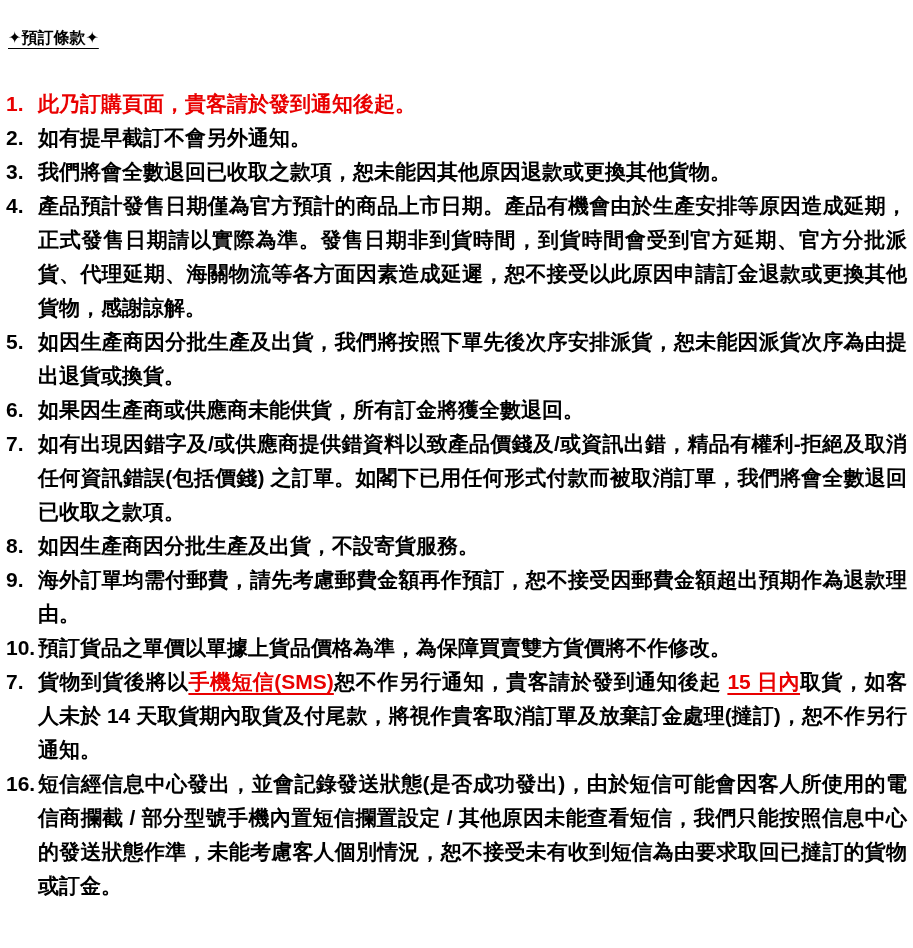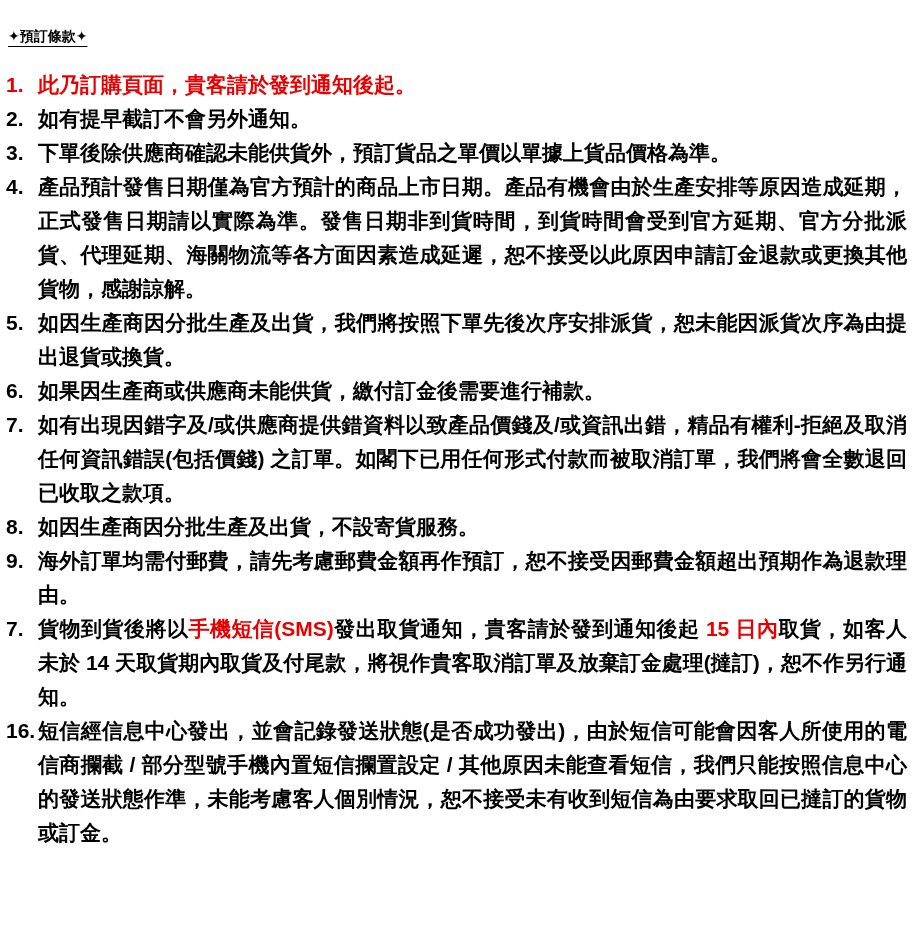--- a/index.html
+++ b/index.html
@@ -23,24 +23,24 @@
     color: #e90000;
     font-size: 24px;
     line-height: 1.5;
     text-decoration: underline;
     text-underline-offset: 4px;
     padding: 2px 2px 0 2px;
   }
   .section-title {
     display: inline-block;
     color: #000000;
-    font-size: 14px;
+    font-size: 16px;
     text-decoration: underline;
     text-underline-offset: 5px;
-    margin: 24px 2px 0 2px;
+    margin: 24px 2px 16px 2px;
   }
   ol.terms {
     list-style: none;
     margin: 22px 0 0 0;
     padding: 0;
   }
   ol.terms > li {
     display: flex;
     align-items: flex-start;
     font-size: 21px;
@@ -55,20 +55,21 @@
     flex: 1 1 auto;
     text-align: justify;
     text-justify: inter-ideograph;
   }
   li.red-item .num,
   li.red-item .txt {
     color: #e90000;
   }
   .seg-red-underline {
     color: #e90000;
+    text-decoration: underline;
     text-underline-offset: 4px;
   }
 </style>
 </head>
 <body>
 
 <div class="page">
 
 
   <div class="section-title">✦預訂條款✦</div>
@@ -77,49 +78,53 @@
       <li class="red-item">
         <span class="num">1.</span>
         <span class="txt"><span>此乃訂購頁面，貴客請於發到通知後起。</span></span>
       </li>
       <li>
         <span class="num">2.</span>
         <span class="txt"><span>如有提早截訂不會另外通知。</span></span>
       </li>
       <li>
         <span class="num">3.</span>
-        <span class="txt"><span>下單後除供應商確認未能供貨外，預訂貨品之單價以單據上貨品價格為準。</span></span>
+        <span class="txt"><span>我們將會全數退回已收取之款項，恕未能因其他原因退款或更換其他貨物。</span></span>
       </li>
       <li>
         <span class="num">4.</span>
         <span class="txt"><span>產品預計發售日期僅為官方預計的商品上市日期。產品有機會由於生產安排等原因造成延期，正式發售日期請以實際為準。發售日期非到貨時間，到貨時間會受到官方延期、官方分批派貨、代理延期、海關物流等各方面因素造成延遲，恕不接受以此原因申請訂金退款或更換其他貨物，感謝諒解。</span></span>
       </li>
       <li>
         <span class="num">5.</span>
         <span class="txt"><span>如因生產商因分批生產及出貨，我們將按照下單先後次序安排派貨，恕未能因派貨次序為由提出退貨或換貨。</span></span>
       </li>
       <li>
         <span class="num">6.</span>
-        <span class="txt"><span>如果因生產商或供應商未能供貨，繳付訂金後需要進行補款。</span></span>
+        <span class="txt"><span>如果因生產商或供應商未能供貨，所有訂金將獲全數退回。</span></span>
       </li>
       <li>
         <span class="num">7.</span>
         <span class="txt"><span>如有出現因錯字及/或供應商提供錯資料以致產品價錢及/或資訊出錯，精品有權利-拒絕及取消任何資訊錯誤(包括價錢) 之訂單。如閣下已用任何形式付款而被取消訂單，我們將會全數退回已收取之款項。</span></span>
       </li>
       <li>
         <span class="num">8.</span>
         <span class="txt"><span>如因生產商因分批生產及出貨，不設寄貨服務。</span></span>
       </li>
       <li>
         <span class="num">9.</span>
         <span class="txt"><span>海外訂單均需付郵費，請先考慮郵費金額再作預訂，恕不接受因郵費金額超出預期作為退款理由。</span></span>
       </li>
       <li>
+        <span class="num">10.</span>
+        <span class="txt"><span>預訂貨品之單價以單據上貨品價格為準，為保障買賣雙方貨價將不作修改。</span></span>
+      </li>
+      <li>
         <span class="num">7.</span>
-        <span class="txt"><span>貨物到貨後將以</span><span class="seg-red-underline">手機短信(SMS)</span><span>發出取貨通知，貴客請於發到通知後起 </span><span class="seg-red-underline">15 日內</span><span>取貨，如客人未於 14 天取貨期內取貨及付尾款，將視作貴客取消訂單及放棄訂金處理(撻訂)，恕不作另行通知。</span></span>
+        <span class="txt"><span>貨物到貨後將以</span><span class="seg-red-underline">手機短信(SMS)</span><span>恕不作另行通知，貴客請於發到通知後起 </span><span class="seg-red-underline">15 日內</span><span>取貨，如客人未於 14 天取貨期內取貨及付尾款，將視作貴客取消訂單及放棄訂金處理(撻訂)，恕不作另行通知。</span></span>
       </li>
       <li>
         <span class="num">16.</span>
         <span class="txt"><span>短信經信息中心發出，並會記錄發送狀態(是否成功發出)，由於短信可能會因客人所使用的電信商攔截 / 部分型號手機內置短信攔置設定 / 其他原因未能查看短信，我們只能按照信息中心的發送狀態作準，未能考慮客人個別情況，恕不接受未有收到短信為由要求取回已撻訂的貨物或訂金。</span></span>
       </li>
     </ol>
 
 </div>
 
 </body></html>

